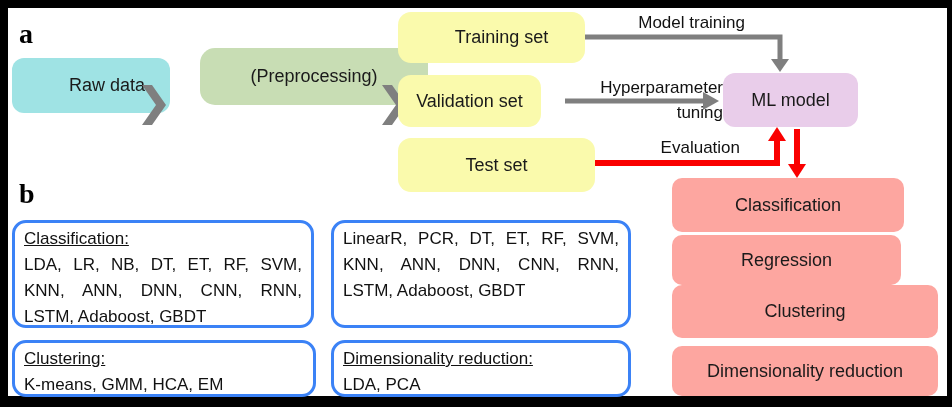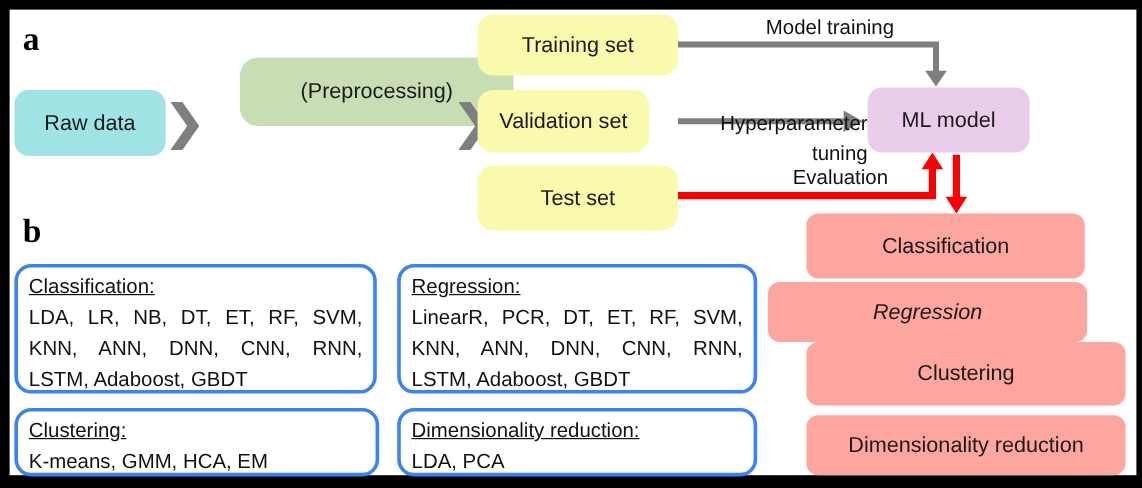--- a/index.html
+++ b/index.html
@@ -47,64 +47,63 @@
     </g>
 
     <g>
       <path d="M797,129 L797,165" fill="none" stroke="#fa0000" stroke-width="6"></path>
       <polygon points="788,164 806,164 797,178" fill="#fa0000"></polygon>
     </g>
   </svg>
 
   <div class="abs panel-label" style="left:19px;top:18px;">a</div>
 
-  <div class="node raw rounded" style="left:12px;top:75px;width:126px;height:55px;">Raw data</div>
+  <div class="node raw rounded" style="left:12px;top:58px;width:126px;height:55px;padding-left:32px;">Raw data</div>
 
   <svg class="abs" style="left:142px;top:85px;" width="24" height="40" viewBox="0 0 24 40">
     <polygon points="0,0 10,0 24,20 10,40 0,40 14,20" fill="#7f7f7f"></polygon>
   </svg>
 
   <div class="node proc" style="left:156px;top:48px;width:228px;height:57px;margin-left:44px;">(Preprocessing)</div>
 
   <svg class="abs" style="left:382px;top:85px;" width="24" height="40" viewBox="0 0 24 40">
     <polygon points="0,0 10,0 24,20 10,40 0,40 14,20" fill="#7f7f7f"></polygon>
   </svg>
 
-  <div class="node dataset" style="left:398px;top:12px;width:167px;height:51px;">Training set</div>
+  <div class="node dataset" style="left:398px;top:12px;width:167px;height:51px;padding-left:20px;">Training set</div>
   <div class="node dataset" style="left:398px;top:75px;width:143px;height:52px;">Validation set</div>
-  <div class="node dataset" style="left:398px;top:138px;width:167px;height:54px;">Test set</div>
+  <div class="node dataset" style="left:398px;top:138px;width:197px;height:54px;">Test set</div>
 
   <div class="node model" style="left:723px;top:73px;width:135px;height:54px;">ML model</div>
 
   <div class="arrow-label" style="left:575px;top:12px;width:170px;">Model training</div>
-  <div class="arrow-label" style="left:568px;top:92px;width:155px;">
+  <div class="arrow-label" style="left:568px;top:77px;width:155px;">
     <span style="display:block;">Hyperparameter</span>
     <span style="display:block;margin-top:4px;">tuning</span>
   </div>
   <div class="arrow-label" style="left:575px;top:137px;width:165px;">Evaluation</div>
 
   <div class="abs panel-label" style="left:19px;top:178px;">b</div>
 
   <div class="mpanel" style="left:12px;top:220px;width:302px;height:108px;">
     <div class="ptitle">Classification:</div>
     <div class="pmethods">LDA, LR, NB, DT, ET, RF, SVM, KNN, ANN, DNN, CNN, RNN, LSTM, Adaboost, GBDT</div>
   </div>
 
   <div class="mpanel" style="left:331px;top:220px;width:300px;height:108px;">
-    <div class="ptitle">Regression:</div>
     <div class="pmethods">LinearR, PCR, DT, ET, RF, SVM, KNN, ANN, DNN, CNN, RNN, LSTM, Adaboost, GBDT</div>
   </div>
 
   <div class="mpanel" style="left:12px;top:340px;width:304px;height:57px;">
     <div class="ptitle">Clustering:</div>
     <div>K-means, GMM, HCA, EM</div>
   </div>
 
   <div class="mpanel" style="left:331px;top:340px;width:300px;height:57px;">
     <div class="ptitle">Dimensionality reduction:</div>
     <div>LDA, PCA</div>
   </div>
 
   <div class="node task" style="left:672px;top:178px;width:232px;height:54px;">Classification</div>
-  <div class="node task" style="left:640px;top:235px;width:266px;height:50px;font-style:italic;">Regression</div>
+  <div class="node task" style="left:672px;top:235px;width:229px;height:50px;">Regression</div>
   <div class="node task" style="left:672px;top:285px;width:266px;height:53px;">Clustering</div>
   <div class="node task" style="left:672px;top:346px;width:266px;height:50px;">Dimensionality reduction</div>
 </div>
 
 </body></html>

